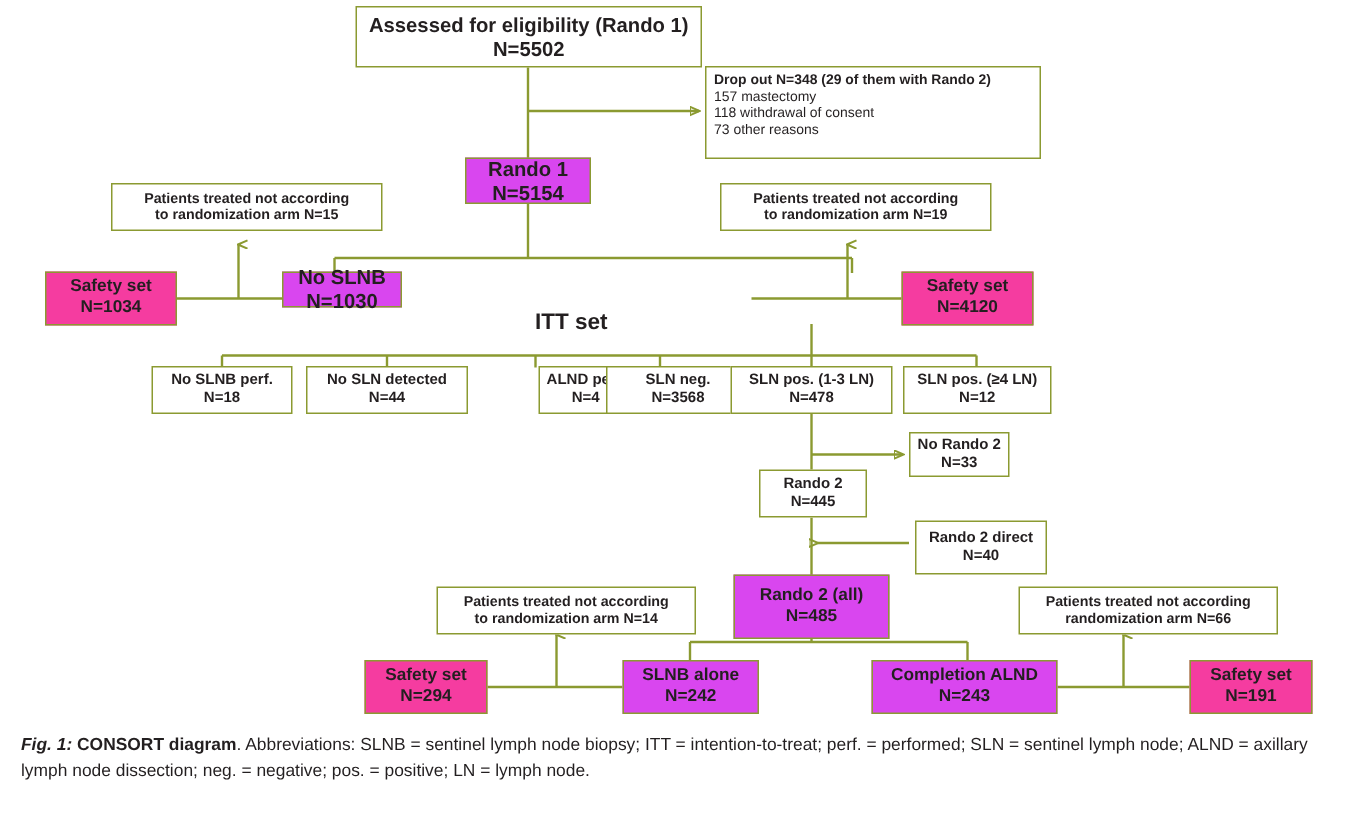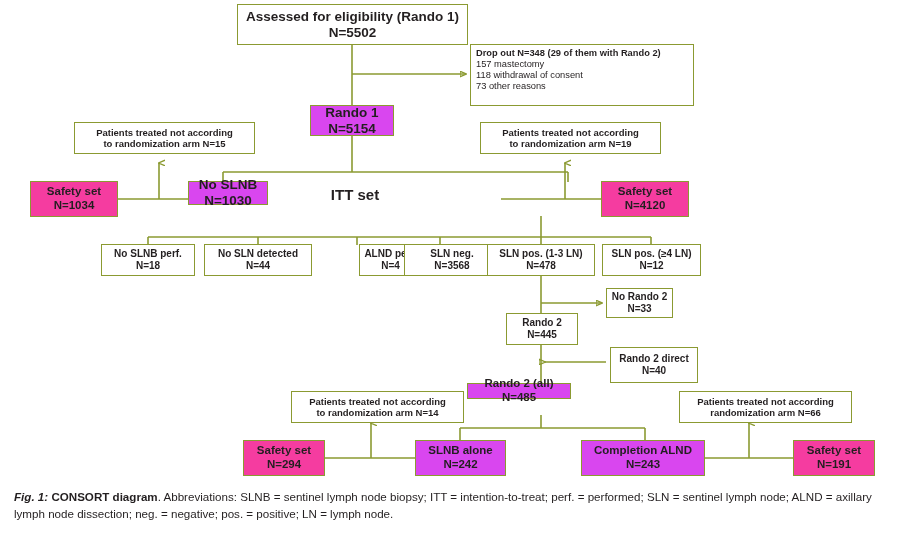--- a/index.html
+++ b/index.html
@@ -137,21 +137,21 @@
   <div class="box pink-deep t-mid" style="left:30px;top:181px;width:88px;height:36px;">
     <span class="l1">Safety set</span>
     <span class="l2">N=1034</span>
   </div>
 
   <div class="box pink-light t-main" style="left:188px;top:181px;width:80px;height:24px;">
     <span class="l1">No SLNB</span>
     <span class="l2">N=1030</span>
   </div>
 
-  <div class="ittlabel" style="left:305px;top:186px;width:100px;">ITT set</div>
+  <div class="ittlabel" style="left:305px;top:206px;width:100px;text-align:right;">ITT set</div>
 
 
   <div class="box pink-deep t-mid" style="left:601px;top:181px;width:88px;height:36px;">
     <span class="l1">Safety set</span>
     <span class="l2">N=4120</span>
   </div>
 
   <div class="box white t-small" style="left:101px;top:244px;width:94px;height:32px;">
     <span class="l1">No SLNB perf.</span>
     <span class="l2">N=18</span>
@@ -190,21 +190,21 @@
   <div class="box white t-small" style="left:506px;top:313px;width:72px;height:32px;">
     <span class="l1">Rando 2</span>
     <span class="l2">N=445</span>
   </div>
 
   <div class="box white t-small" style="left:610px;top:347px;width:88px;height:36px;">
     <span class="l1">Rando 2 direct</span>
     <span class="l2">N=40</span>
   </div>
 
-  <div class="box pink-light t-mid" style="left:467px;top:383px;width:104px;height:16px;">
+  <div class="box pink-light t-mid" style="left:489px;top:383px;width:104px;height:43px;">
     <span class="l1">Rando 2 (all)</span>
     <span class="l2">N=485</span>
   </div>
 
   <div class="box white t-note" style="left:291px;top:391px;width:173px;height:32px;">
     <span class="l1">Patients treated not according</span>
     <span class="l2">to randomization arm N=14</span>
   </div>
 
   <div class="box white t-note" style="left:679px;top:391px;width:173px;height:32px;">

